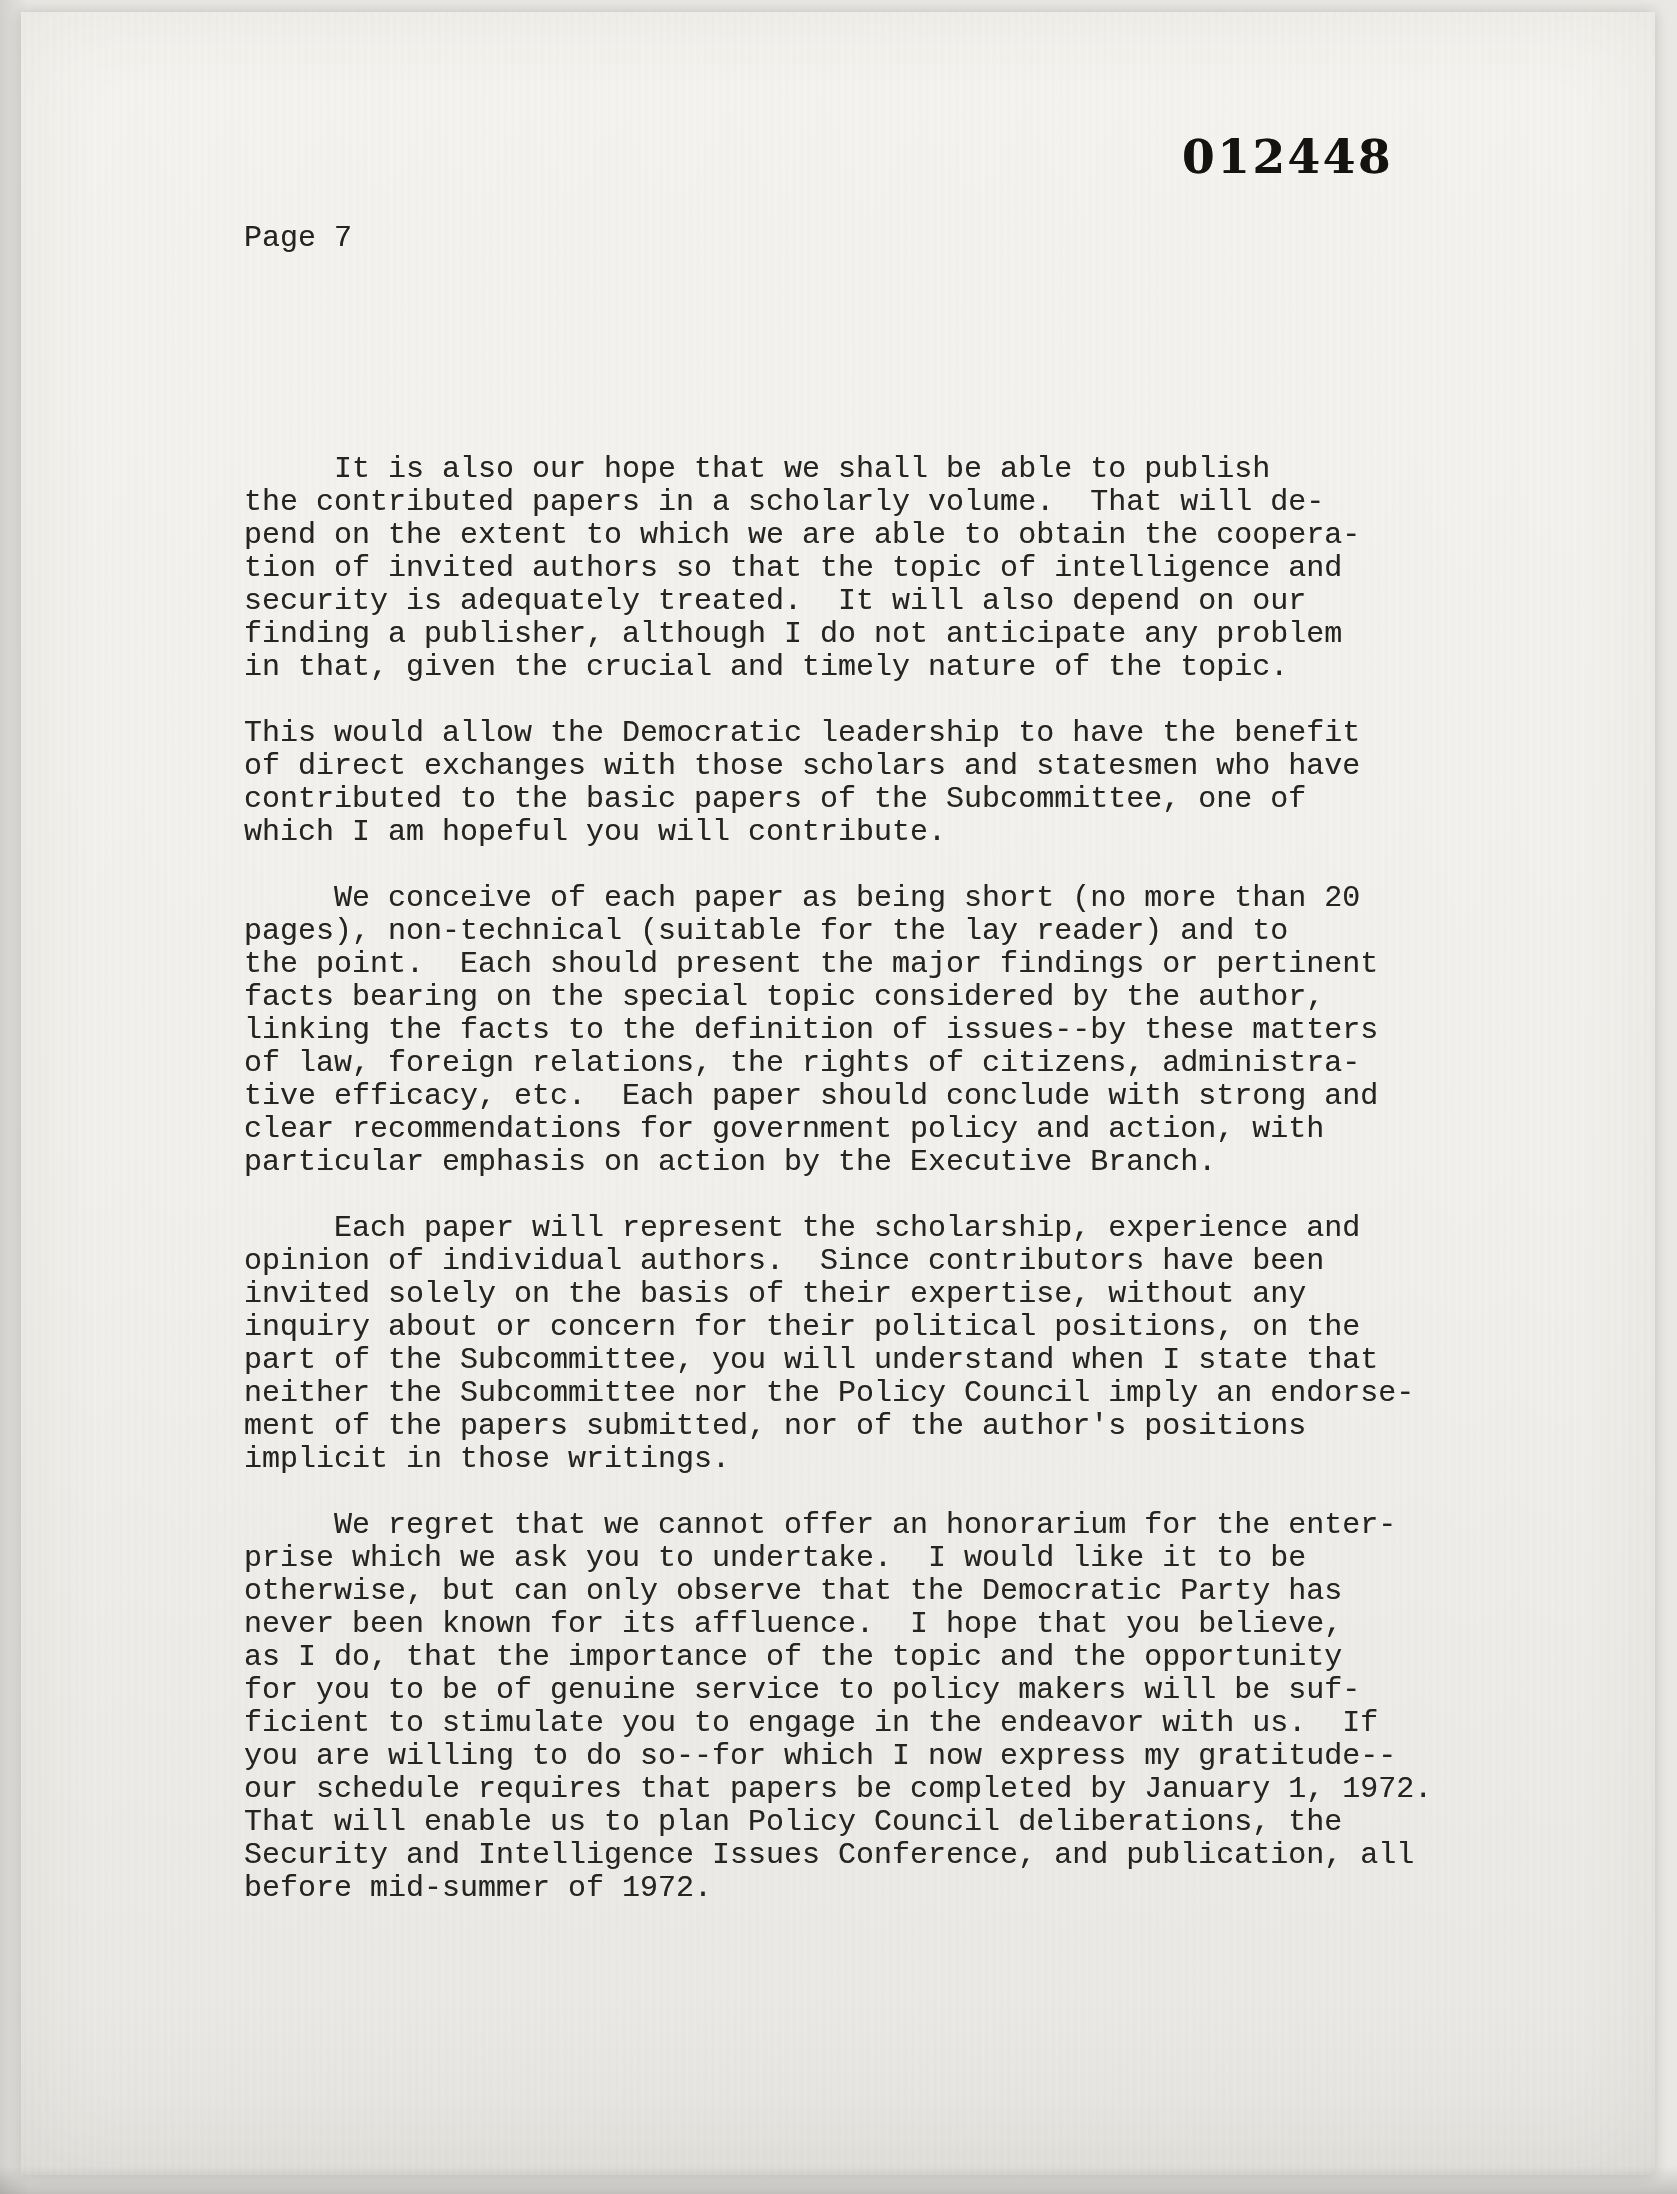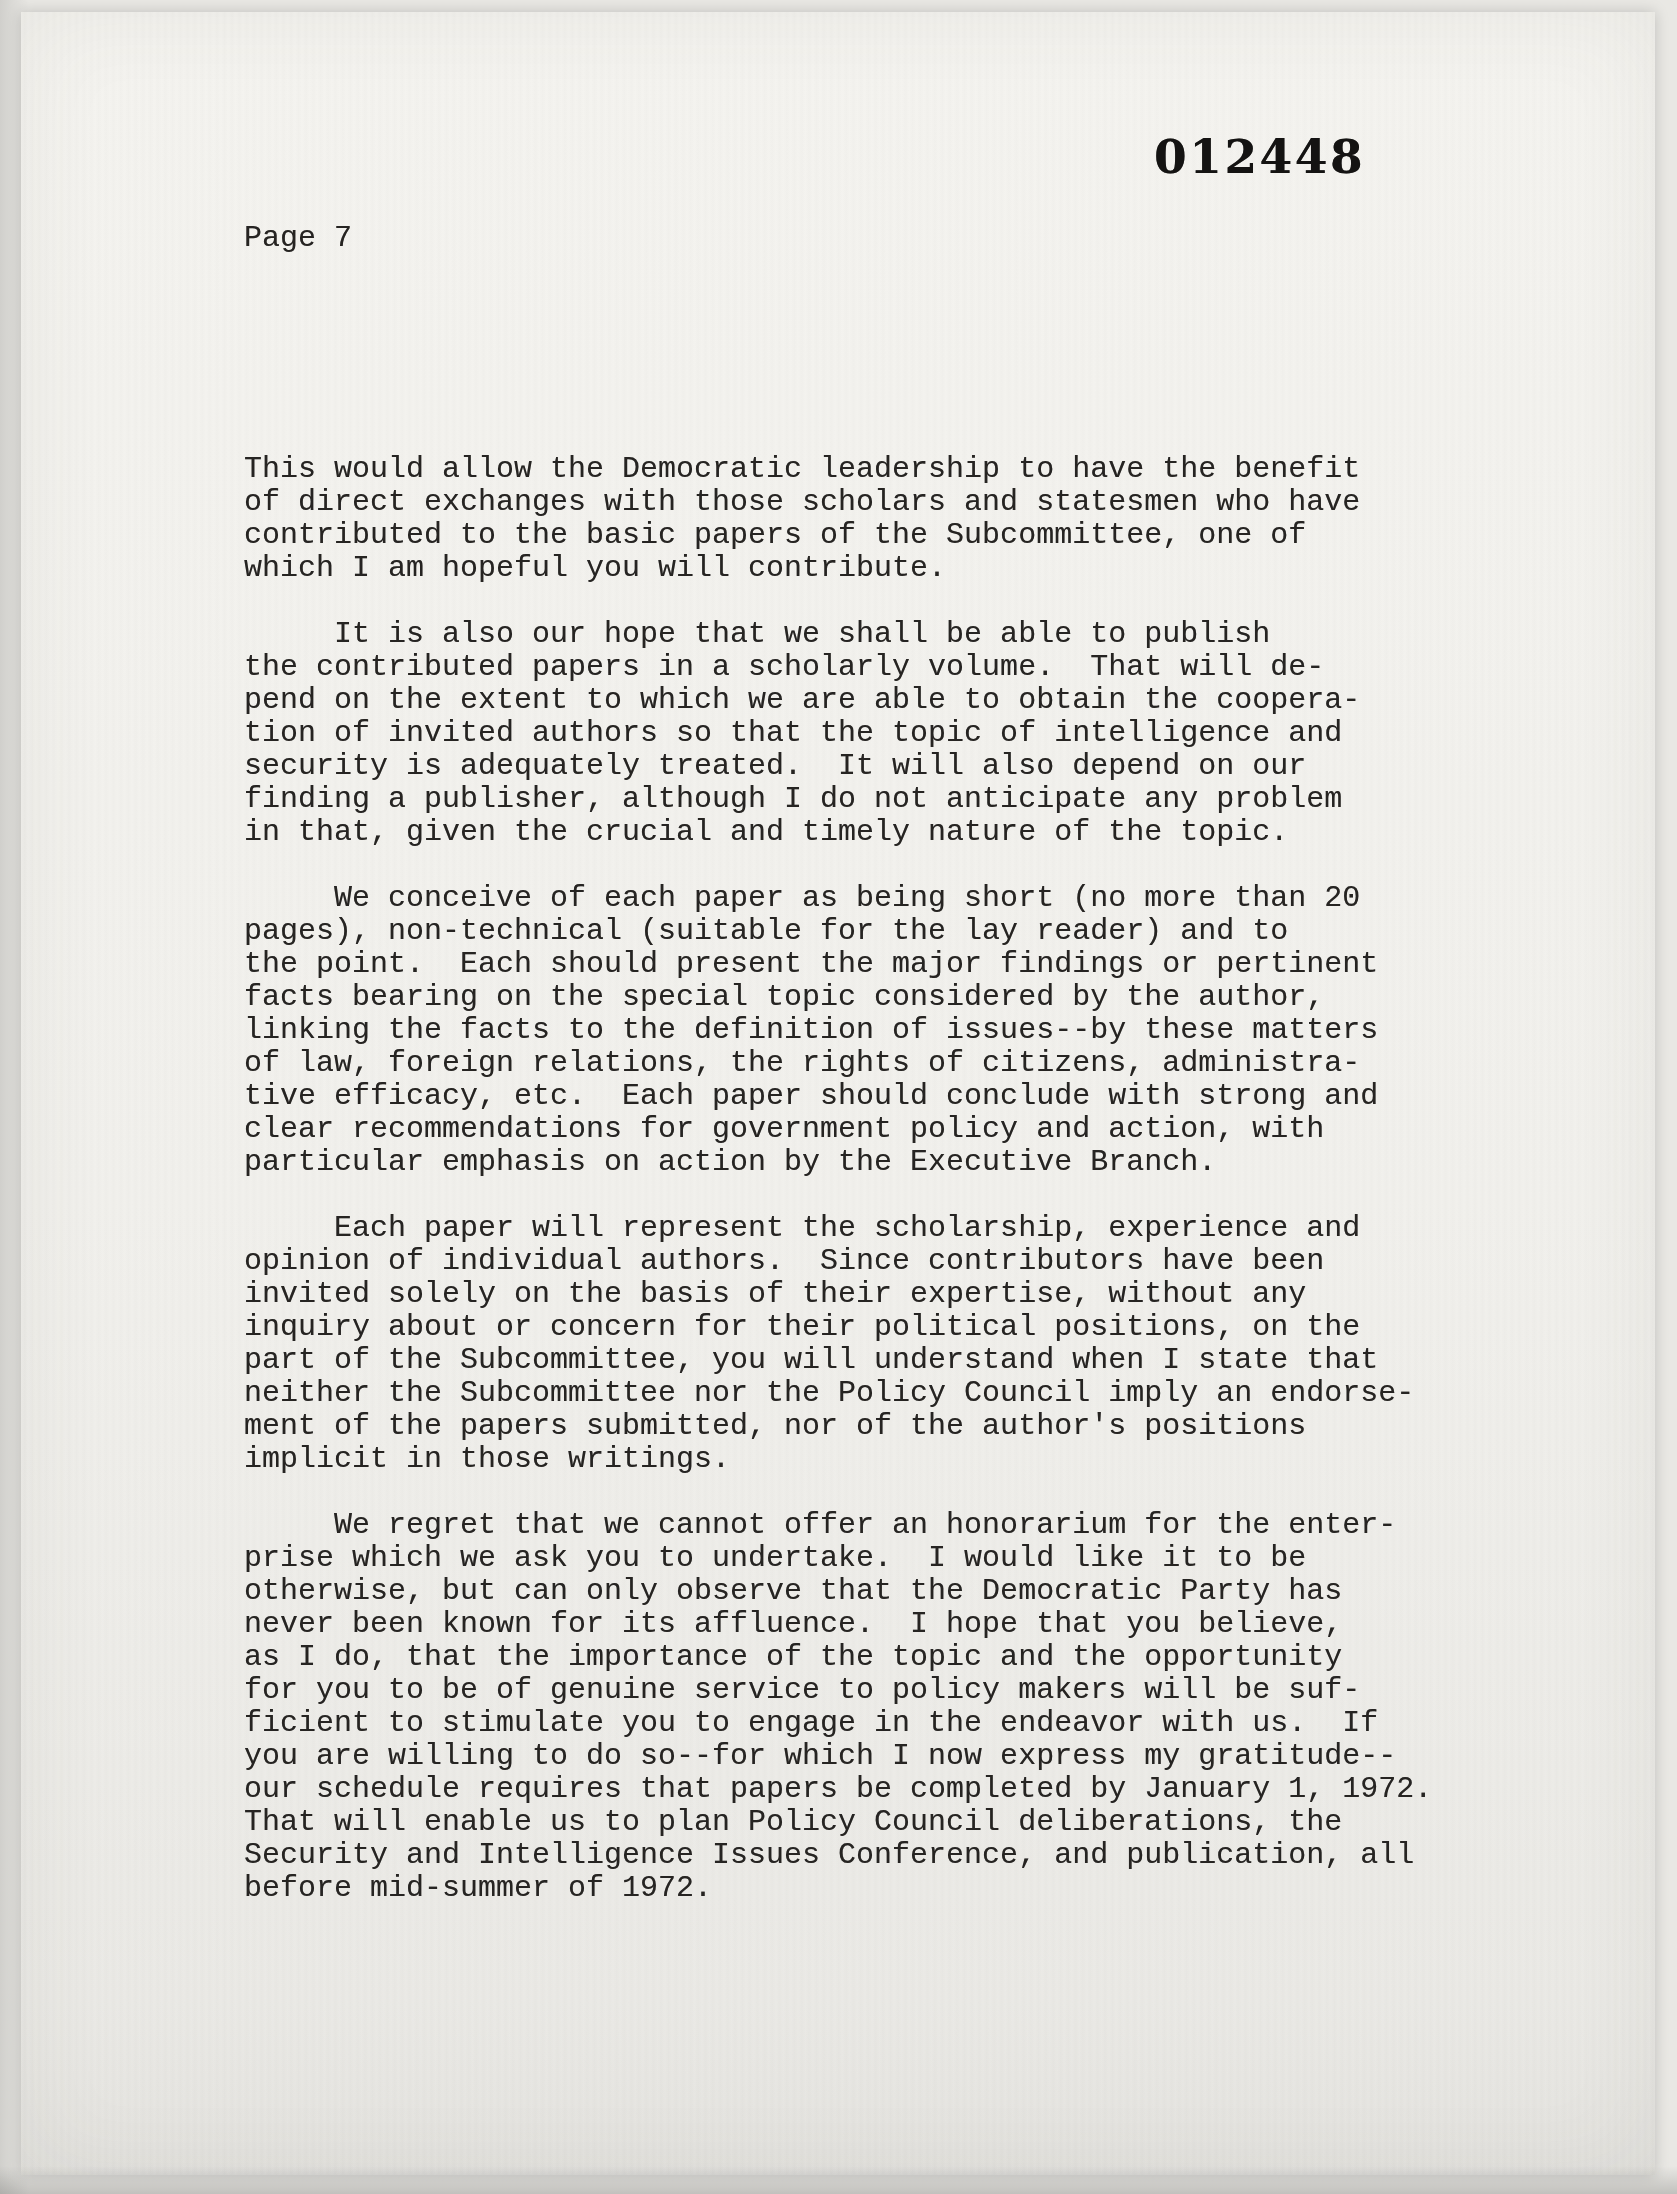--- a/index.html
+++ b/index.html
@@ -75,21 +75,21 @@
   }
   .header-lines {
     display: block;
   }
   .doc-header .date-line,
   .doc-header .page-line {
     white-space: pre;
   }
   .stamp {
     position: absolute;
-    left: 910px;
+    left: 938px;
     top: -16px;
     font-family: "DejaVu Serif", "Liberation Serif", serif;
     font-weight: 700;
     font-size: 47px;
     letter-spacing: 2.5px;
     color: #141312;
     text-shadow: 0 0 0.6px rgba(0,0,0,0.6);
   }
   .body-text p {
     margin: 0 0 33px 0;
@@ -107,31 +107,31 @@
   <div class="paper">
     <div class="paper-texture"></div>
     <div class="content">
 
       <div class="doc-header">
         <span class="header-lines page-line">Page 7</span>
         <span class="stamp">012448</span>
       </div>
 
       <div class="body-text">
-        <p>This would allow the Democratic leadership to have the benefit
-of direct exchanges with those scholars and statesmen who have
-contributed to the basic papers of the Subcommittee, one of
-which I am hopeful you will contribute.</p>
         <p>     It is also our hope that we shall be able to publish
 the contributed papers in a scholarly volume.  That will de-
 pend on the extent to which we are able to obtain the coopera-
 tion of invited authors so that the topic of intelligence and
 security is adequately treated.  It will also depend on our
 finding a publisher, although I do not anticipate any problem
 in that, given the crucial and timely nature of the topic.</p>
+        <p>This would allow the Democratic leadership to have the benefit
+of direct exchanges with those scholars and statesmen who have
+contributed to the basic papers of the Subcommittee, one of
+which I am hopeful you will contribute.</p>
         <p>     We conceive of each paper as being short (no more than 20
 pages), non-technical (suitable for the lay reader) and to
 the point.  Each should present the major findings or pertinent
 facts bearing on the special topic considered by the author,
 linking the facts to the definition of issues--by these matters
 of law, foreign relations, the rights of citizens, administra-
 tive efficacy, etc.  Each paper should conclude with strong and
 clear recommendations for government policy and action, with
 particular emphasis on action by the Executive Branch.</p>
         <p>     Each paper will represent the scholarship, experience and

